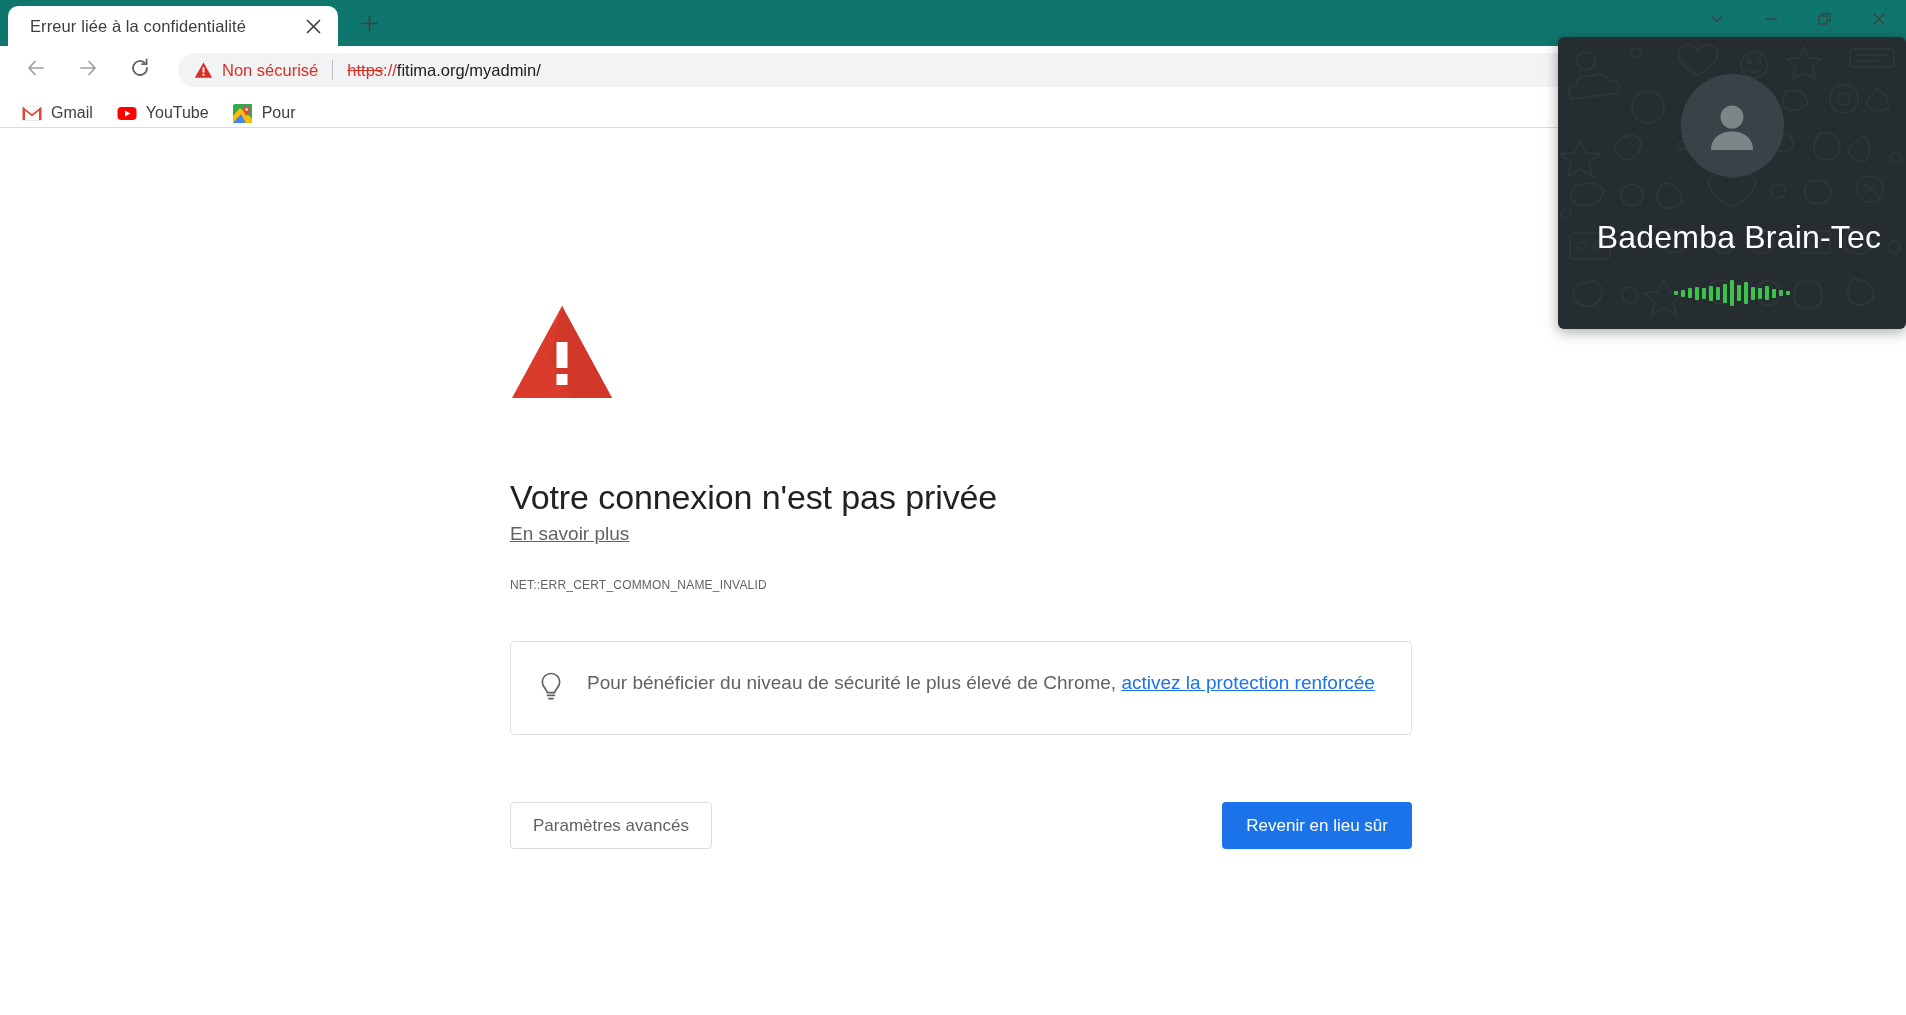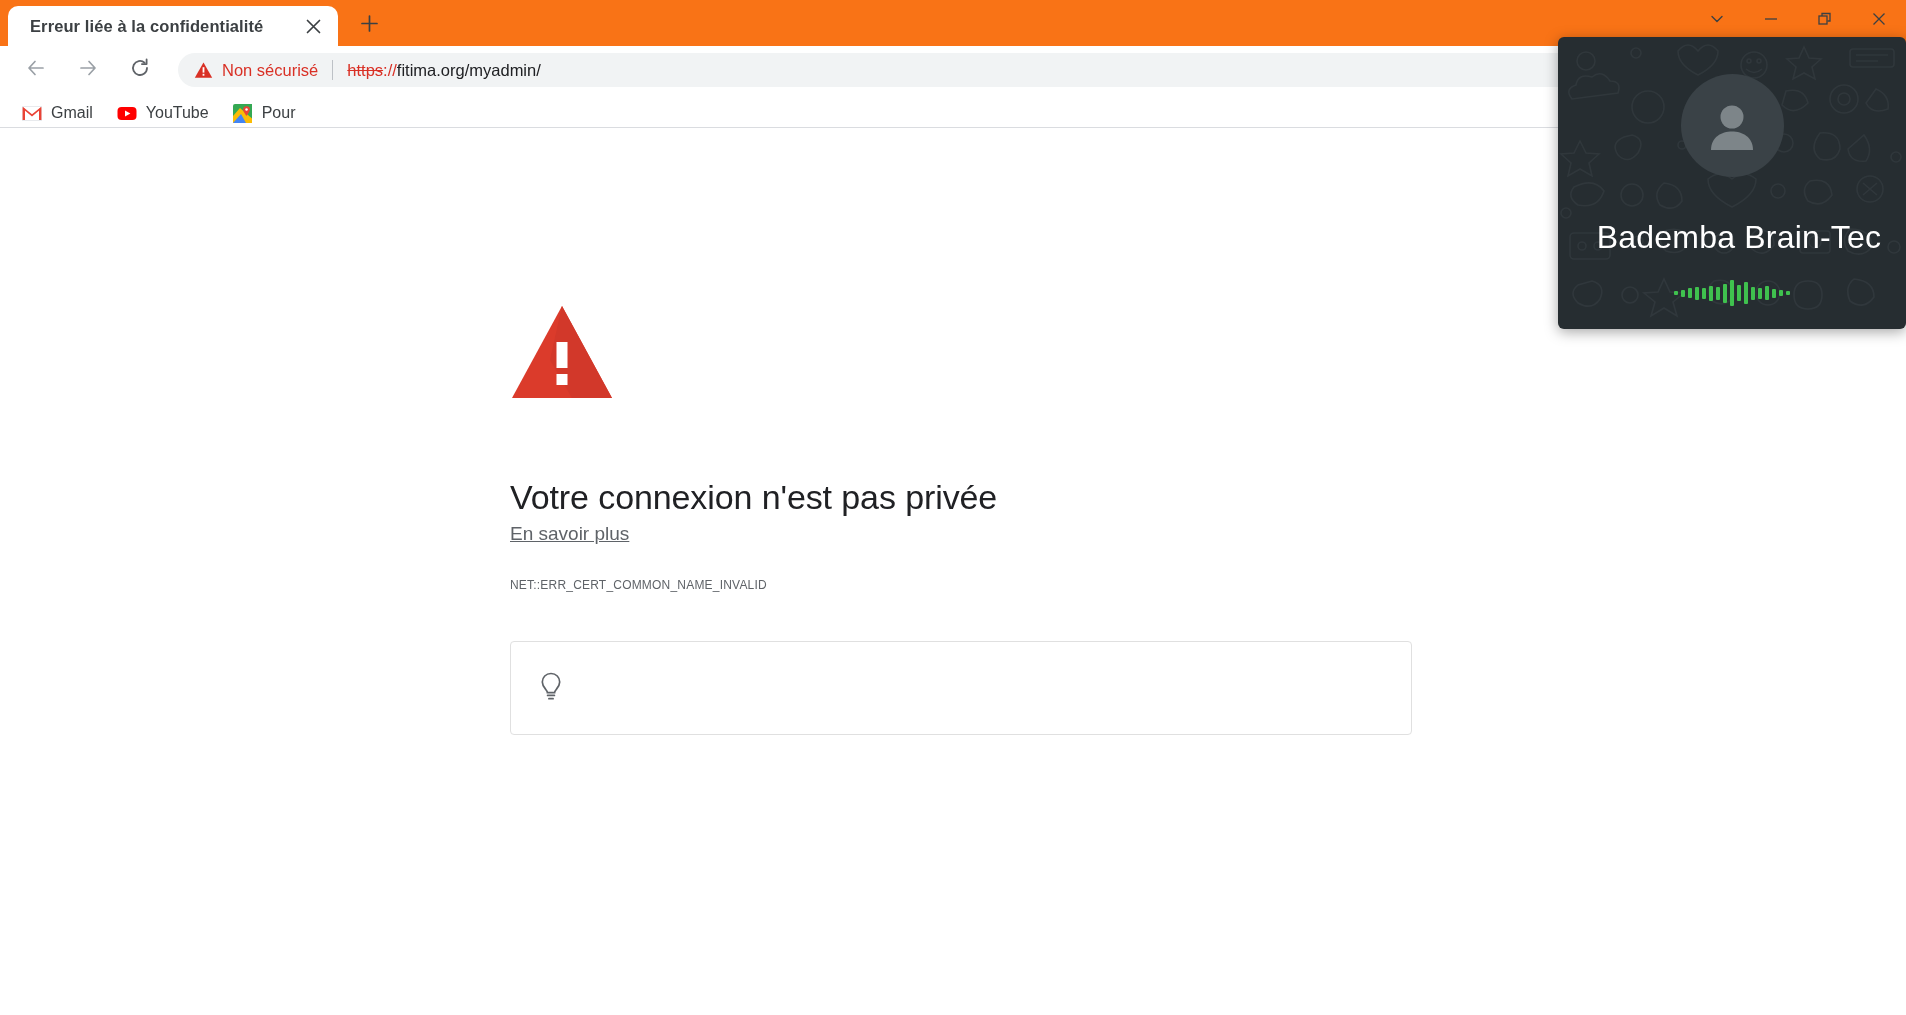--- a/index.html
+++ b/index.html
@@ -8,22 +8,22 @@
     width: 1906px; height: 1015px;
     overflow: hidden;
     font-family: "Liberation Sans", sans-serif;
     background: #ffffff;
   }
 
   
   .tabstrip {
     position: absolute; top: 0; left: 0;
     width: 1906px; height: 46px;
-    background: #f97316;
-    display: flex; align-items: flex-end; font-weight: bold;
+    background: #0f766e;
+    display: flex; align-items: flex-end;
   }
   .tab {
     position: relative;
     margin-left: 8px;
     height: 40px;
     width: 330px;
     background: #ffffff;
     border-radius: 10px 10px 0 0;
     display: flex; align-items: center;
     padding: 0 12px 0 22px;
@@ -404,22 +404,27 @@
     <div class="errcode">NET::ERR_CERT_COMMON_NAME_INVALID</div>
 
     <div class="infobox">
       <span class="bulb">
         <svg width="24" height="30" viewBox="0 0 24 30">
           <path d="M12 1.5 C6.9 1.5 3.3 5.3 3.3 10 C3.3 13.3 5.1 15.4 6.6 17.2 C7.6 18.4 8.4 19.4 8.4 20.6 L15.6 20.6 C15.6 19.4 16.4 18.4 17.4 17.2 C18.9 15.4 20.7 13.3 20.7 10 C20.7 5.3 17.1 1.5 12 1.5 Z" fill="none" stroke="#5f6368" stroke-width="1.7"></path>
           <path d="M8.6 23.4 L15.4 23.4" stroke="#5f6368" stroke-width="1.7" stroke-linecap="round"></path>
           <path d="M9.9 26.7 L14.1 26.7" stroke="#5f6368" stroke-width="1.7" stroke-linecap="round"></path>
         </svg>
       </span>
-    </div>
-
+      <div class="infotext"><span>Pour bénéficier du niveau de sécurité le plus élevé de Chrome, </span><a href="#">activez la protection renforcée</a></div>
+    </div>
+
+    <div class="btnrow">
+      <button class="btn-secondary">Paramètres avancés</button>
+      <button class="btn-primary">Revenir en lieu sûr</button>
+    </div>
 
   </div>
 </div>
 
 <div class="pip">
 
   <svg class="pip-doodle" viewBox="0 0 348 292" preserveAspectRatio="xMidYMid slice">
     <g stroke="#3a4247" stroke-width="1.6" fill="none">
       <circle cx="28" cy="24" r="9"></circle>
         <circle cx="78" cy="16" r="5"></circle>

